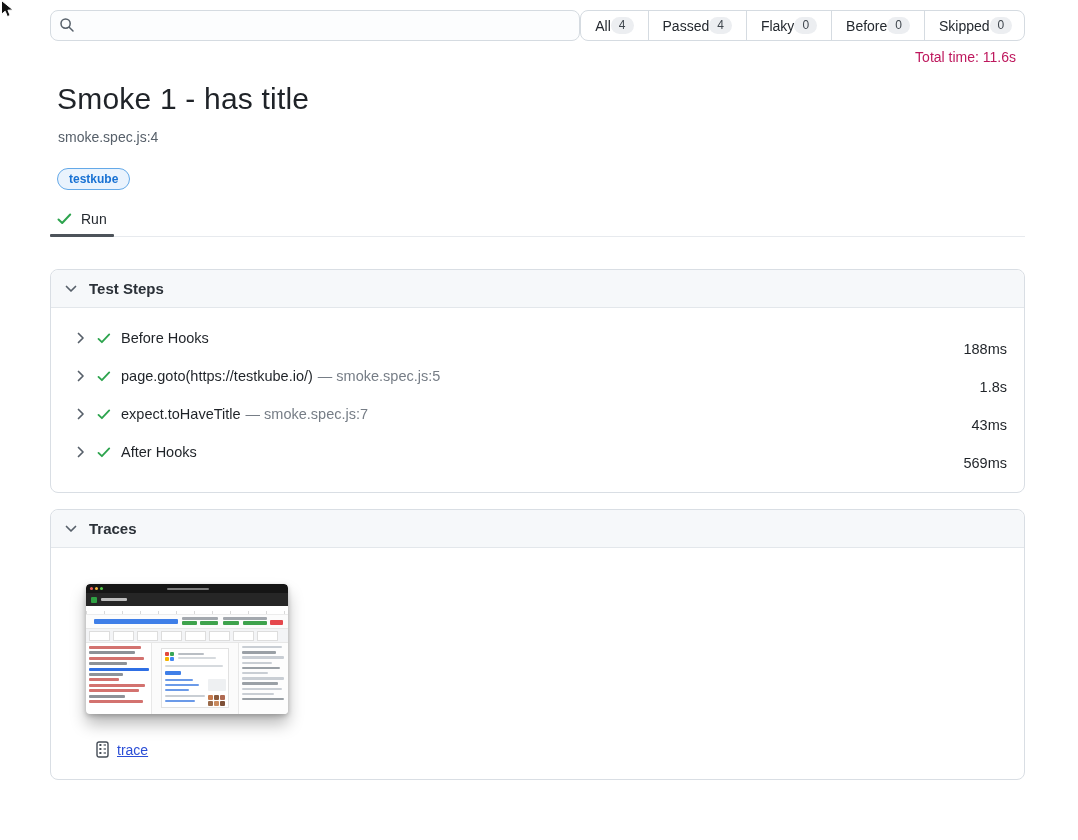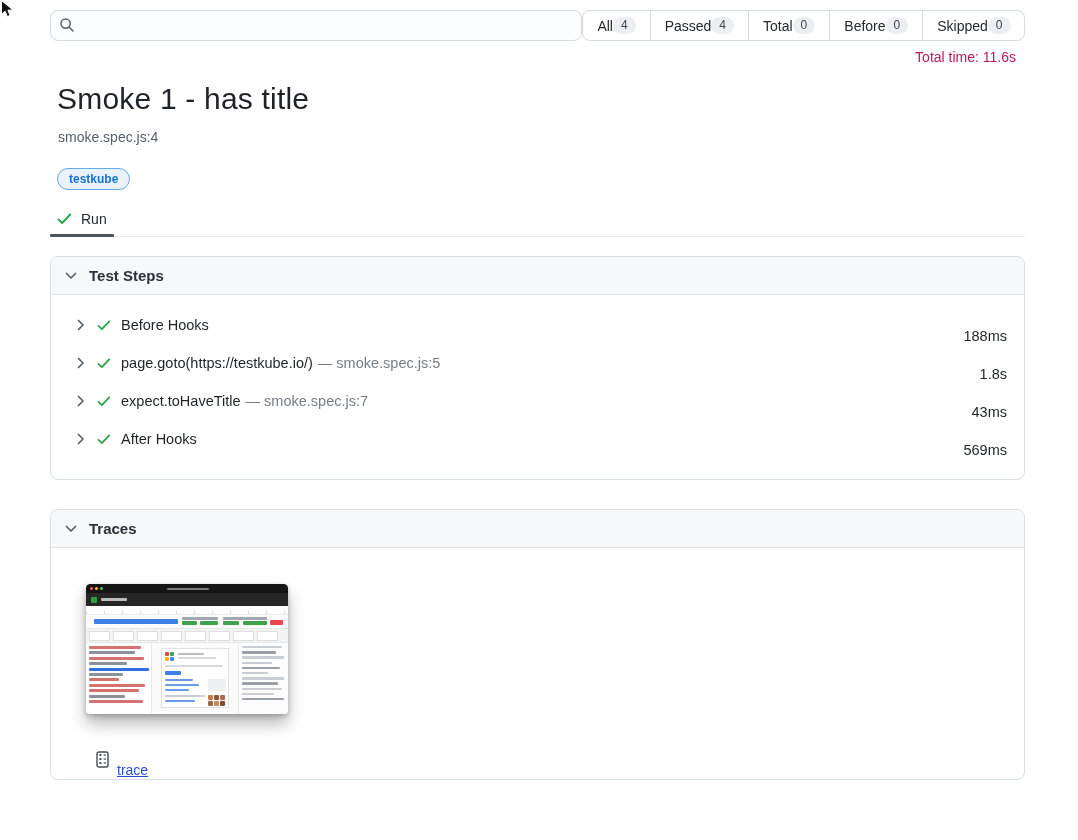--- a/index.html
+++ b/index.html
@@ -31,21 +31,21 @@
   .project-badge { position:absolute; left:57px; top:168px; display:inline-block;
     font-size:12px; font-weight:bold; color:#1871d3; background:#eaf3fd; border:1px solid #64a9e8;
     border-radius:11px; padding:3px 11px; line-height:14px; }
   .run-tab { position:absolute; left:50px; top:202px; width:64px; height:34px;
     display:flex; align-items:center; gap:9px; padding-left:7px; font-size:14px; color:#24292f; cursor:pointer; }
   .tabs-rule { position:absolute; left:50px; top:236px; width:975px; height:1px; background:#e7eaee; }
   .run-underline { position:absolute; left:50px; top:234px; width:64px; height:3px; background:#4d535a; border-radius:1px; }
 
   
   .panel { position:absolute; left:50px; width:975px; border:1px solid #d9dee4; border-radius:8px; background:#fff; }
-  .panel-steps { top:256px; height:224px; }
+  .panel-steps { top:269px; height:224px; }
   .panel-traces { top:509px; height:271px; }
   .panel-header { display:flex; align-items:center; gap:12px; height:38px; background:#f6f8fa;
     border-bottom:1px solid #e3e7eb; border-radius:8px 8px 0 0; padding:0 14px; cursor:pointer; }
   .panel-title { font-size:15px; font-weight:bold; color:#2b3138; }
 
   .steps-body { padding:11px 0 0 0; }
   .step-row { display:flex; align-items:center; height:38px; padding:0 17px 0 26px; cursor:pointer; }
   .step-row .chev { margin-right:12px; }
   .step-row .check { margin-right:10px; }
   .step-name { font-size:14.5px; color:#1f2328; }
@@ -71,21 +71,21 @@
   .tile { width:21px; height:10px; background:#ffffff; border:1px solid #ddd; }
   .tb-body { position:absolute; left:0; top:59px; width:100%; height:71px; display:flex; }
   .tb-left { width:66px; border-right:1px solid #e8e8e8; padding:3px 3px; }
   .trow { height:3px; margin:0 0 2.4px 0; border-radius:1px; }
   .tb-mid { width:86px; position:relative; background:#fbfbfb; }
   .pagecard { position:absolute; left:9px; top:5px; width:68px; height:60px; background:#fff; border:1px solid #e1e1e1; }
   .tb-right { width:50px; border-left:1px solid #e8e8e8; padding:3px 3px; background:#fdfdfd; }
   .rrow { height:2.4px; margin:0 0 2.8px 0; border-radius:1px; background:#c9ced4; }
 
   .trace-link-row { display:flex; align-items:center; gap:8px; margin:27px 0 0 10px; }
-  .trace-link { font-size:14px; color:#2b4ed6; text-decoration:underline; cursor:pointer;margin-top:21px; }
+  .trace-link { font-size:14px; color:#2b4ed6; text-decoration:underline; cursor:pointer; }
 </style>
 </head>
 <body>
 
 <div class="page">
 
   <svg class="cursor" width="18" height="20" viewBox="0 0 18 20">
     <path d="M1.5 0.5 L1.5 14.2 L5.2 11.2 L7.4 16.6 L10.1 15.4 L7.9 10.2 L13 9.9 Z" fill="#111" stroke="#fff" stroke-width="1"></path>
   </svg>
 
@@ -101,21 +101,21 @@
     <div class="filters">
       <div class="ftab">
         <span>All</span>
         <span class="fcount">4</span>
       </div>
       <div class="ftab">
         <span>Passed</span>
         <span class="fcount">4</span>
       </div>
       <div class="ftab">
-        <span>Total</span>
+        <span>Flaky</span>
         <span class="fcount">0</span>
       </div>
       <div class="ftab">
         <span>Before</span>
         <span class="fcount">0</span>
       </div>
       <div class="ftab">
         <span>Skipped</span>
         <span class="fcount">0</span>
       </div>

